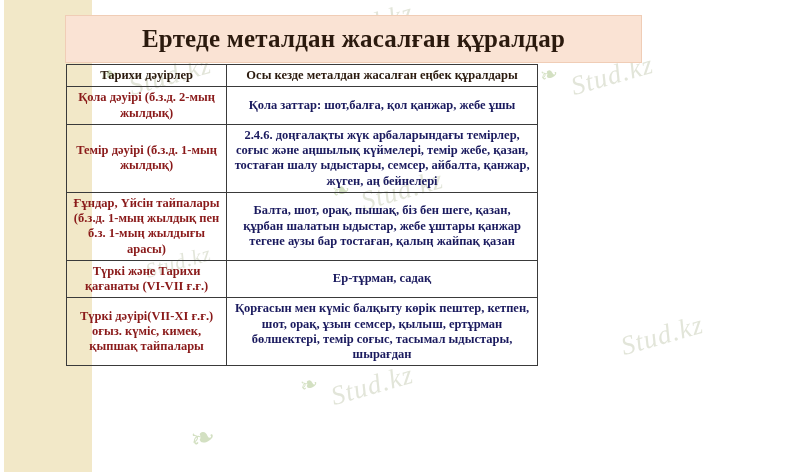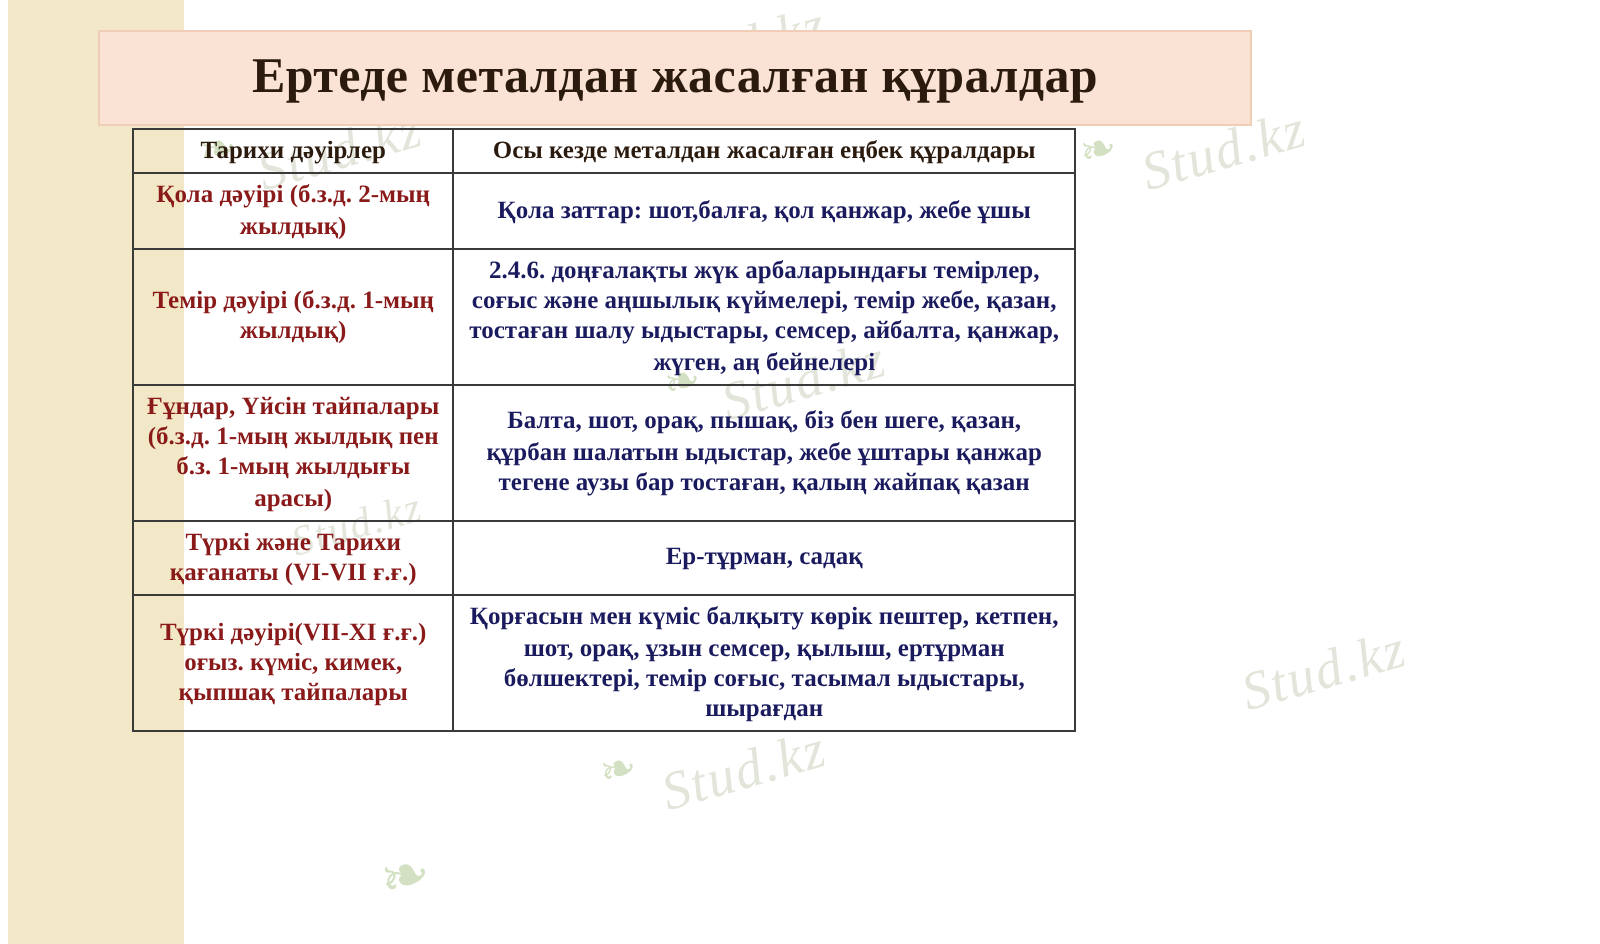--- a/index.html
+++ b/index.html
@@ -60,21 +60,21 @@
   }
   .wm.small { font-size: 21px; }
   .wm-leaf {
     position: absolute;
     color: rgba(150, 180, 110, 0.42);
     font-size: 22px;
     transform: rotate(-16deg);
   }
   .title-box {
     position: absolute;
-    left: 49px;
+    left: 65px;
     top: 15px;
     width: 575px;
     height: 46px;
     background: #fae3d4;
     border: 1px solid #f0cdb6;
     display: flex;
     align-items: center;
     justify-content: center;
     z-index: 8;
   }

